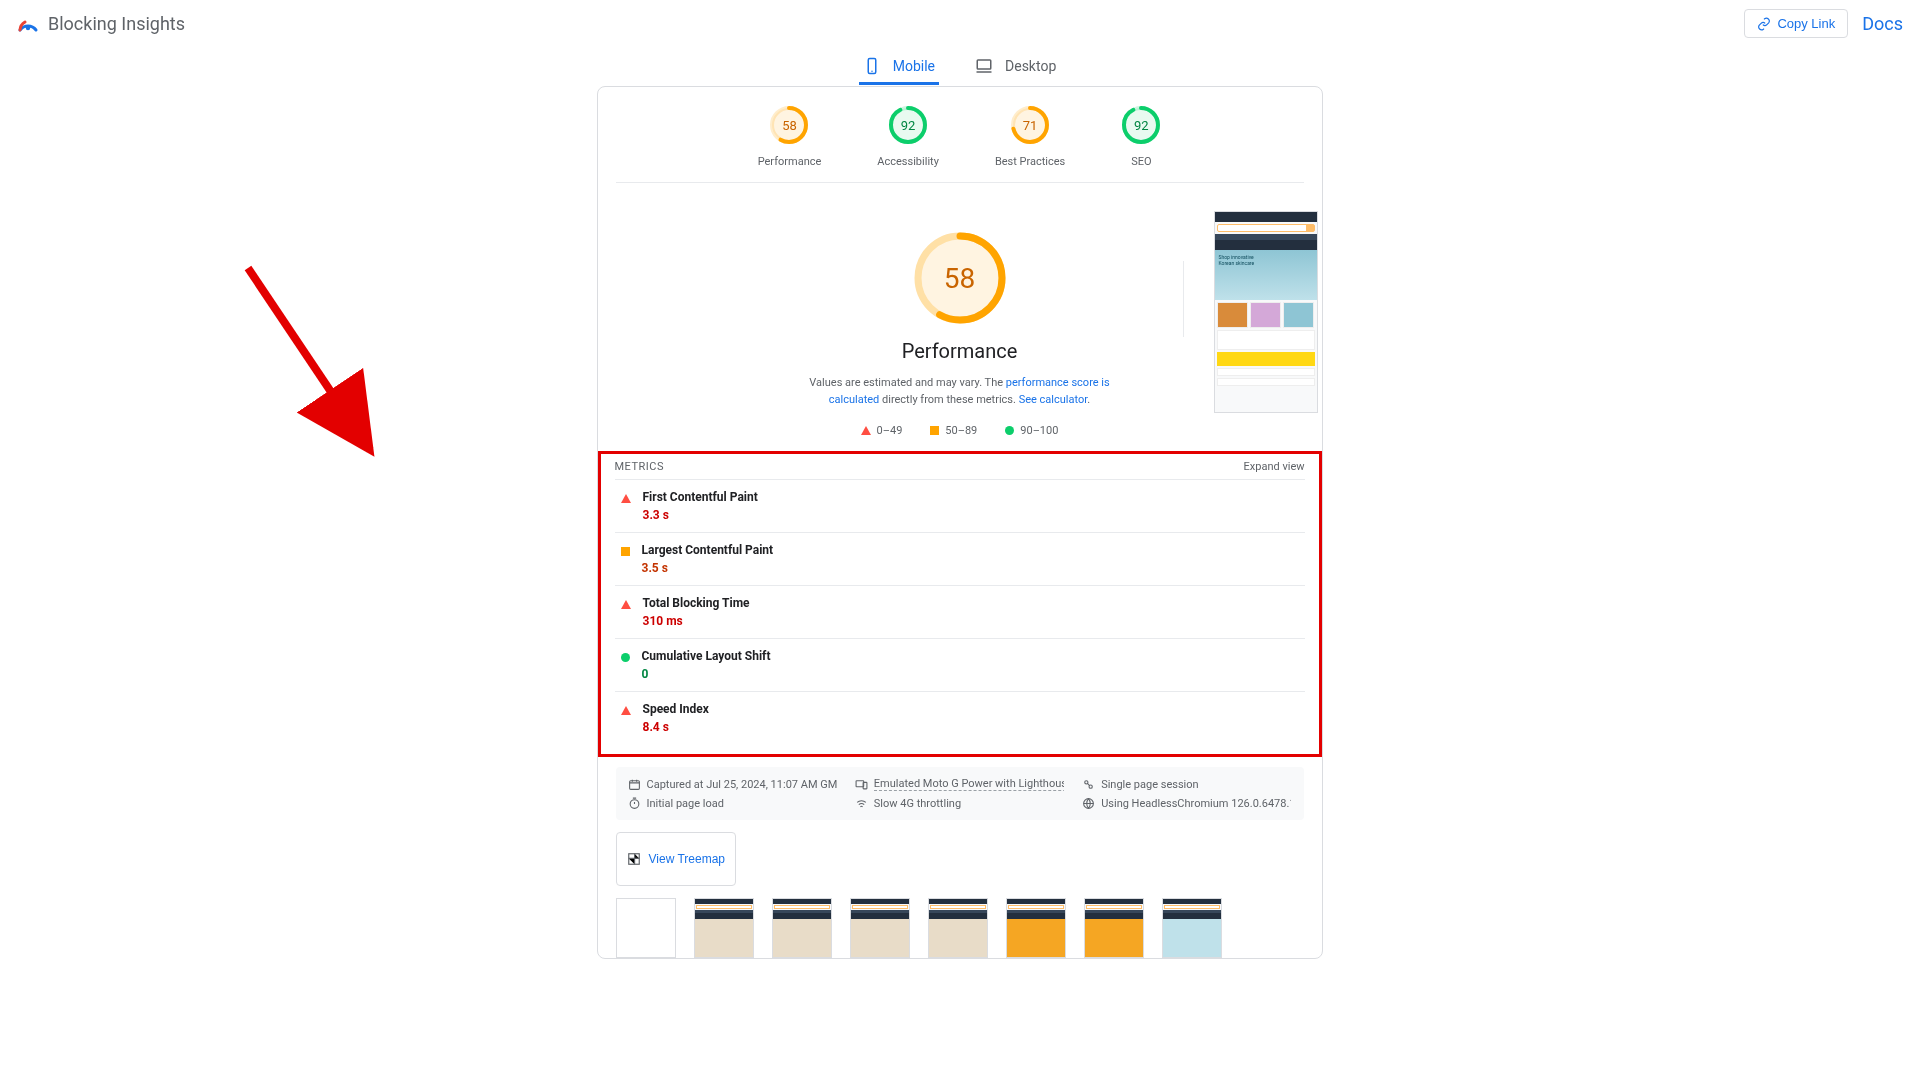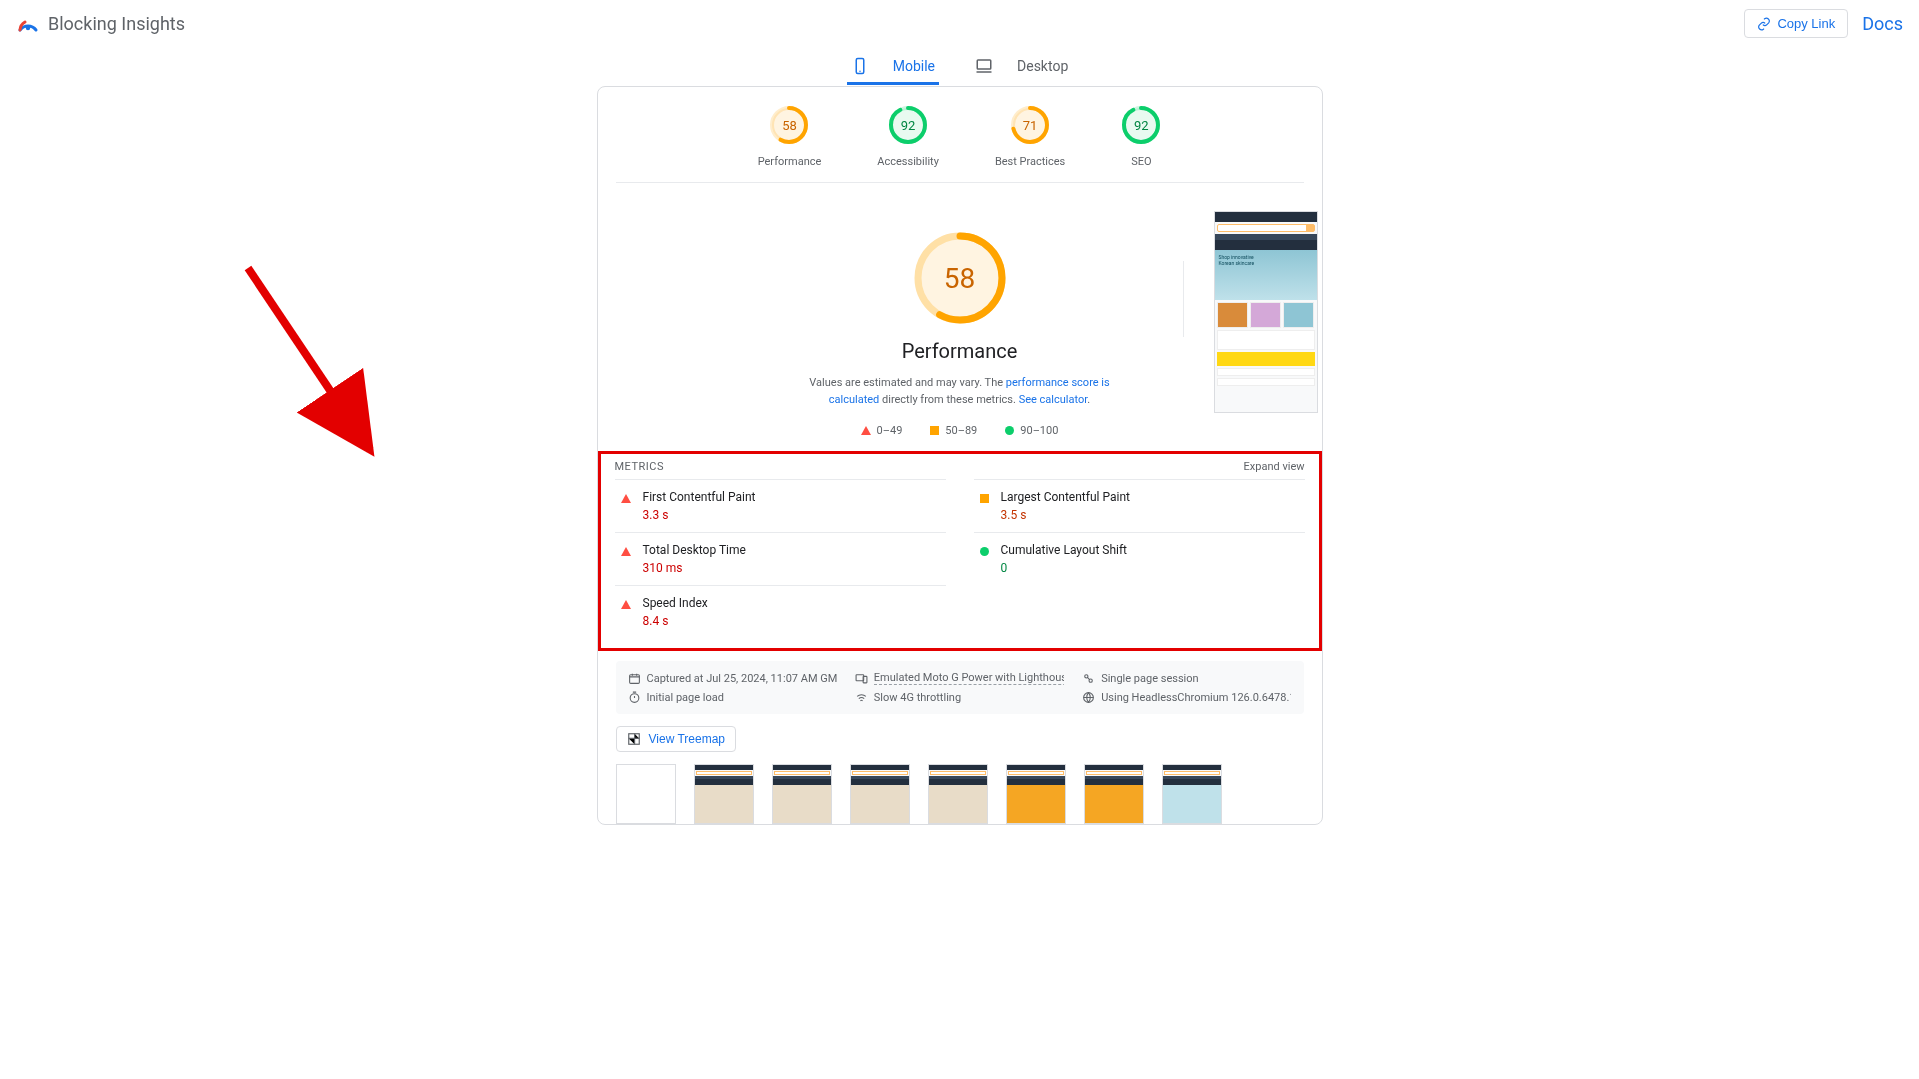--- a/index.html
+++ b/index.html
@@ -7,21 +7,21 @@
 
 .topbar { display: flex; align-items: center; justify-content: space-between; padding: 8px 16px; border-bottom: 1px solid #fff; height: 48px; }
 .topbar-left { display: flex; align-items: center; gap: 8px; }
 .logo-svg { width: 24px; height: 24px; }
 .app-title { font-size: 18px; color: #5f6368; font-weight: 400; }
 .topbar-right { display: flex; align-items: center; gap: 14px; }
 .copy-link-btn { display: flex; align-items: center; gap: 6px; border: 1px solid #dadce0; background: #fff; padding: 6px 12px; border-radius: 4px; color: #1a73e8; font-size: 13px; cursor: pointer; }
 .docs-link { color: #1a73e8; font-size: 18px; cursor: pointer; }
 
 .tabs { display: flex; justify-content: center; gap: 32px; border-bottom: 1px solid #fff; height: 38px; }
-.tab { display: flex; align-items: center; gap: 24px; padding: 8px 4px 6px; cursor: pointer; color: #5f6368; font-size: 14px; border-bottom: 3px solid transparent; }
+.tab { display: flex; align-items: center; gap: 12px; padding: 8px 4px 6px; cursor: pointer; color: #5f6368; font-size: 14px; border-bottom: 3px solid transparent; }
 .tab.active { color: #1a73e8; border-bottom-color: #1a73e8; }
 .tab svg { width: 18px; height: 18px; }
 
 .content-wrap { max-width: 726px; margin: 0 auto; }
 .card { border: 1px solid #dadce0; border-radius: 8px; padding: 18px 0 0; }
 
 .gauges-row { display: flex; justify-content: center; gap: 56px; padding: 0 18px 14px; border-bottom: 1px solid #e8eaed; margin: 0 18px; }
 .mini-gauge { display: flex; flex-direction: column; align-items: center; gap: 10px; cursor: pointer; }
 .gauge-wrap { position: relative; width: 40px; height: 40px; }
 .gauge-wrap svg { transform: rotate(-90deg); }
@@ -40,36 +40,36 @@
 .legend-item { display: flex; align-items: center; gap: 6px; }
 .shape-tri { width: 0; height: 0; border-left: 5px solid transparent; border-right: 5px solid transparent; border-bottom: 9px solid #ff4e42; }
 .shape-sq { width: 9px; height: 9px; background: #ffa400; }
 .shape-circ { width: 9px; height: 9px; border-radius: 50%; background: #0cce6b; }
 .screenshot-main { width: 104px; height: 202px; border: 1px solid #dadce0; background: #f8f9fa; position: relative; overflow: hidden; }
 
 .metrics-box { border: 3px solid #e30000; margin: 8px 0 0; padding: 4px 14px 10px; position: relative; }
 .metrics-header { display: flex; justify-content: space-between; align-items: center; padding: 2px 0 6px; }
 .metrics-title { font-size: 11px; color: #5f6368; letter-spacing: 0.5px; }
 .expand-view { font-size: 11px; color: #5f6368; cursor: pointer; }
-.metrics-grid { display: grid; grid-template-columns: 1fr 1fr; column-gap: 28px; }
+.metrics-grid { display: grid; grid-template-columns: 1fr; column-gap: 28px; font-weight: bold; }
 .metric-item { border-top: 1px solid #e8eaed; padding: 10px 0 10px 6px; display: flex; gap: 12px; }
 .metric-icon { flex-shrink: 0; margin-top: 4px; }
 .metric-text { flex: 1; }
 .metric-name { font-size: 12px; color: #202124; margin-bottom: 4px; }
 .metric-val { font-size: 12px; }
 .val-red { color: #c00; }
 .val-orange { color: #c33300; }
 .val-green { color: #018642; }
 
 .env-box { background: #f8f9fa; margin: 10px 18px 12px; padding: 10px 12px; border-radius: 4px; display: grid; grid-template-columns: repeat(3, 1fr); gap: 6px 18px; font-size: 11px; color: #5f6368; }
 .env-item { display: flex; align-items: center; gap: 6px; white-space: nowrap; overflow: hidden; text-overflow: ellipsis; }
 .env-item .dotted { border-bottom: 1px dashed #9aa0a6; }
 .env-item svg { flex-shrink: 0; width: 13px; height: 13px; stroke: #5f6368; }
 
-.treemap-btn { display: inline-flex; align-items: center; gap: 8px; border: 1px solid #dadce0; background: #fff; padding: 5px 10px; border-radius: 4px; margin: 0 0 12px 18px; font-size: 12px; color: #1a73e8; cursor: pointer; }
+.treemap-btn { display: inline-flex; align-items: center; gap: 8px; border: 1px solid #dadce0; background: #fff; padding: 19px 10px; border-radius: 4px; margin: 0 0 12px 18px; font-size: 12px; color: #1a73e8; cursor: pointer; }
 
 .filmstrip { display: flex; gap: 18px; padding: 0 18px 0; overflow: hidden; }
 .film-thumb { width: 60px; height: 60px; border: 1px solid #dadce0; background: #f8f9fa; flex-shrink: 0; position: relative; overflow: hidden; }
 .film-thumb.blank { background: #fff; }
 
 
 .sh-hdr { height: 10px; background: #232f3e; }
 .sh-search { height: 8px; margin: 2px; background: #fff; border: 1px solid #febd69; border-radius: 2px; position: relative; }
 .sh-search::after { content: ''; position: absolute; right: 0; top: 0; bottom: 0; width: 8px; background: #febd69; }
 .sh-nav { height: 6px; background: #37475a; }
@@ -258,21 +258,21 @@
     <div class="metric-text">
       <div class="metric-name">Largest Contentful Paint</div>
       <div class="metric-val val-orange">3.5 s</div>
     </div>
           </div>
           <div class="metric-item">
             <div class="metric-icon">
               <div class="shape-tri"></div>
             </div>
     <div class="metric-text">
-      <div class="metric-name">Total Desktop Time</div>
+      <div class="metric-name">Total Blocking Time</div>
       <div class="metric-val val-red">310 ms</div>
     </div>
           </div>
           <div class="metric-item">
             <div class="metric-icon">
               <div class="shape-circ"></div>
             </div>
     <div class="metric-text">
       <div class="metric-name">Cumulative Layout Shift</div>
       <div class="metric-val val-green">0</div>

